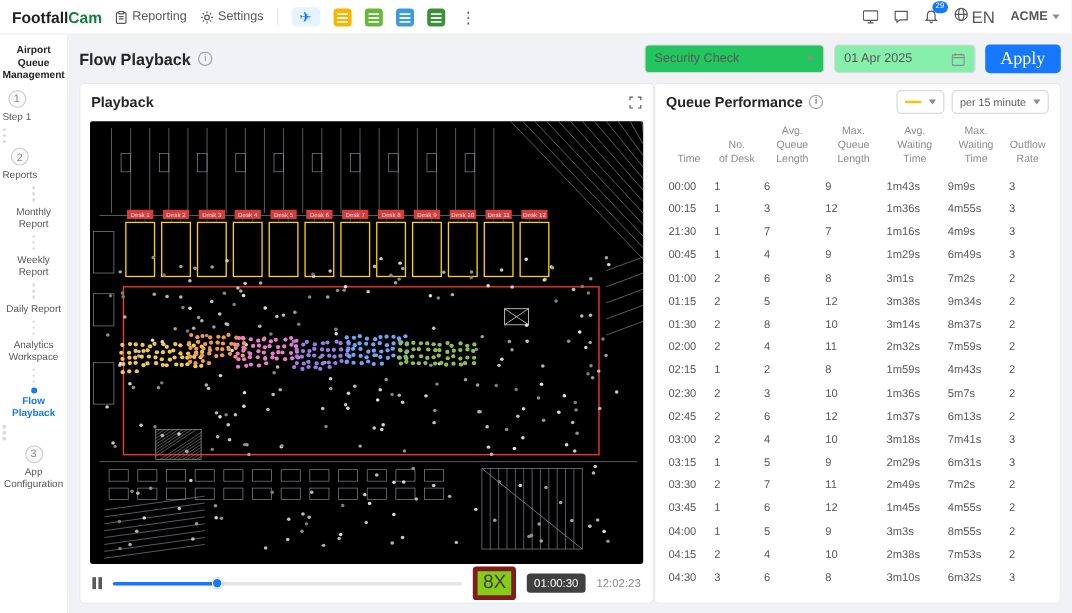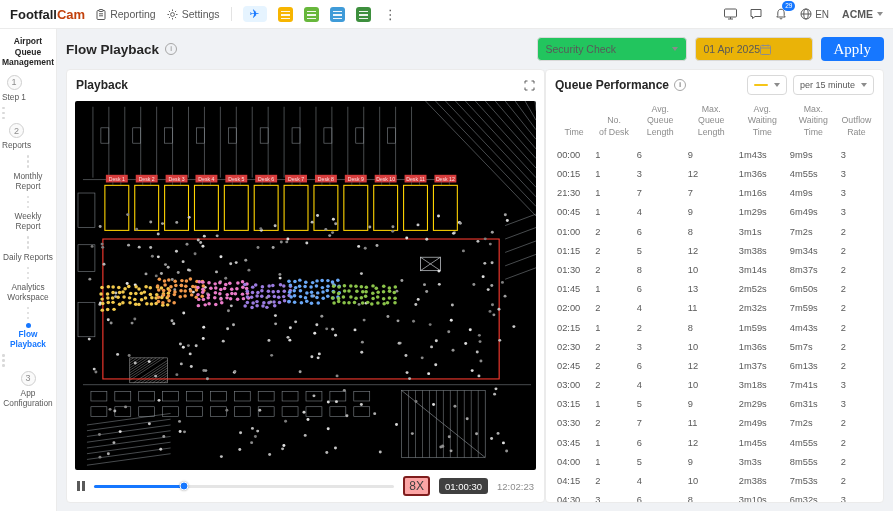--- a/index.html
+++ b/index.html
@@ -1,32 +1,32 @@
 <!DOCTYPE html>
 <html><head>
 <meta charset="utf-8">
 <style>
 *{box-sizing:border-box;margin:0;padding:0}
 html,body{width:893px;height:511px}
 body{font-family:"Liberation Sans",sans-serif;background:#f0f2f5;color:#333;overflow:hidden;font-size:11px}
 .topbar{height:29px;background:#fff;border-bottom:1px solid #ebebeb;display:flex;align-items:center;padding:0 10px;gap:11px}
 .logo{font-size:13px;font-weight:bold;cursor:pointer}
-.logo .p1{color:#1f1f1f}.logo .p2{color:#c2410c}
+.logo .p1{color:#1f1f1f}.logo .p2{color:#15803d}
 .nav-item{display:flex;align-items:center;gap:4px;color:#595959;font-size:10.5px;cursor:pointer}
 .vdiv{width:1px;height:14px;background:#e3e3e3}
 .app-plane{background:#e6f4ff;color:#1677ff;border-radius:4px;padding:1px 7px;font-size:12px;cursor:pointer}
 .app-sq{width:15px;height:15px;border-radius:3px;position:relative;cursor:pointer}
 .app-sq::after{content:"";position:absolute;left:3px;right:3px;top:4px;height:8px;
 background:linear-gradient(#fff 0 1.3px,transparent 1.3px 3.3px,#fff 3.3px 4.6px,transparent 4.6px 6.6px,#fff 6.6px 8px);opacity:.9}
 .sq-yellow{background:#f7b500}.sq-green{background:#67b73b}.sq-blue{background:#3f9bd8}.sq-dgreen{background:#3d8f3d}
 .kebab{color:#595959;font-size:13px;padding:0 2px;cursor:pointer}
 .tb-right{margin-left:auto;display:flex;align-items:center;gap:13px;color:#595959}
 .icon-btn{position:relative;display:flex;align-items:center;cursor:pointer}
 .badge{position:absolute;top:-7px;left:7px;background:#1677ff;color:#fff;font-size:6.5px;line-height:1;padding:1.5px 3px;border-radius:7px}
-.lang{display:flex;align-items:flex-end;gap:3px;font-size:10px;cursor:pointer}
+.lang{display:flex;align-items:flex-start;gap:3px;font-size:14px;cursor:pointer}
 .org{display:flex;align-items:center;gap:4px;font-size:10.5px;font-weight:bold;cursor:pointer}
 .caret{width:0;height:0;border-left:3.5px solid transparent;border-right:3.5px solid transparent;border-top:4px solid #8c8c8c}
 .layout{display:flex;height:482px}
 .sidebar{width:57px;background:#fff;border-right:1px solid #ebebeb;display:flex;flex-direction:column;align-items:flex-start;padding:7px 2px;text-align:center;overflow:hidden;flex:0 0 auto}
 .sb-title{font-size:8.5px;font-weight:bold;color:#262626;line-height:1.25;margin-bottom:7px}
 .step{display:flex;flex-direction:column;align-items:center;gap:3px}
 .circle{width:15px;height:15px;border-radius:50%;border:1px solid #cfcfcf;background:#fafafa;color:#8c8c8c;font-size:9px;display:grid;place-items:center;cursor:pointer}
 .step-label{font-size:8.3px;color:#595959;line-height:1.2}
 .connector{display:flex;flex-direction:column;gap:2.5px;margin:4px 0;align-items:center}
 .connector i{width:2.5px;height:2.5px;border-radius:50%;background:#d9d9d9;display:block}
@@ -34,35 +34,35 @@
 .report-item{font-size:8.3px;color:#595959;line-height:1.2;cursor:pointer;display:flex;flex-direction:column;align-items:center;gap:2px}
 .report-item.active{color:#1677ff;font-weight:bold}
 .active-dot{width:5px;height:5px;border-radius:50%;background:#1677ff;display:block}
 .main{flex:1;padding:7px 9px 8px;display:flex;flex-direction:column;min-width:0}
 .page-head{display:flex;align-items:center;gap:6px;margin:1px 0 8px}
 .page-title{font-size:13.5px;font-weight:bold;color:#262626}
 .info-ic{width:12px;height:12px;border:1px solid #a6a6a6;border-radius:50%;color:#8c8c8c;font-size:8px;display:grid;place-items:center;line-height:1;flex:0 0 auto}
 .ph-right{margin-left:auto;display:flex;align-items:center;gap:8px}
 .select{height:24px;background:#22c55e;border:1px solid #d9d9d9;border-radius:4px;display:flex;align-items:center;padding:0 8px;gap:8px;font-size:10.5px;color:#595959;cursor:pointer}
 .select.zone{width:150px;justify-content:space-between}
-.date-box{width:118px;height:24px;background:#eab308;border:1px solid #d9d9d9;border-radius:4px;display:flex;align-items:center;justify-content:flex-start;padding:0 8px;font-size:10.5px;color:#595959;cursor:pointer}
+.date-box{width:118px;height:24px;background:#86efac;border:1px solid #d9d9d9;border-radius:4px;display:flex;align-items:center;justify-content:space-between;padding:0 8px;font-size:10.5px;color:#595959;cursor:pointer}
 .apply{height:24px;background:#1677ff;border:none;color:#fff;font-size:15px;border-radius:4px;padding:0 13px;font-family:Liberation Serif, serif;cursor:pointer}
 .panels{display:flex;gap:0;flex:1;min-height:0}
 .card{background:#fff;border:1px solid #ebebeb;border-radius:4px;display:flex;flex-direction:column;min-height:0}
 .card-head{height:30px;display:flex;align-items:center;gap:5px;padding:0 9px;font-size:12px;font-weight:bold;color:#262626;flex:0 0 auto}
 .playback-card{width:479px;flex:0 0 auto}
 .canvas-wrap{flex:1;padding:1px 8px 4px;min-height:0}
 .canvas-wrap svg{width:100%;height:100%;background:#000;display:block;border-radius:2px}
 .controls{height:28px;display:flex;align-items:center;gap:9px;padding:0 10px 4px;flex:0 0 auto}
 .pause{display:flex;gap:2.5px;cursor:pointer}
 .pause i{width:2.5px;height:10px;background:#595959;display:block}
 .slider{flex:1;height:3px;background:#e5e5e5;border-radius:2px;position:relative;cursor:pointer}
 .slider .fill{height:100%;background:#1677ff;border-radius:2px}
 .slider .handle{position:absolute;top:50%;width:9px;height:9px;background:#1677ff;border:1.5px solid #fff;border-radius:50%;transform:translate(-50%,-50%);box-shadow:0 0 2px rgba(0,0,0,.35)}
-.speed{font-size:12px;color:#404040;border:2px solid #7f1d1d;border-radius:3px;padding:1px 4px;cursor:pointer;background:#fca5a5}
+.speed{font-size:16px;color:#404040;border:4px solid #7f1d1d;border-radius:3px;padding:1px 4px;cursor:pointer;background:#84cc16}
 .elapsed{background:#404040;color:#fff;font-size:9.5px;border-radius:3px;padding:2.5px 6px}
 .clock{color:#8c8c8c;font-size:9.5px}
 .queue-card{flex:1;min-width:0}
 .qc-right{margin-left:auto;display:flex;gap:6px}
 .mini-select{height:20px;border:1px solid #d9d9d9;border-radius:4px;display:flex;align-items:center;gap:6px;padding:0 6px;font-size:9px;color:#595959;font-weight:normal;cursor:pointer;background:#fff}
 .legend-line{width:14px;height:2px;border-radius:1px;background:#f5c518}
 .table-wrap{flex:1;overflow:hidden;padding:0 9px 4px}
 table{width:100%;border-collapse:collapse;table-layout:fixed}
 th{font-size:8.8px;color:#8c8c8c;font-weight:normal;text-align:center;vertical-align:bottom;padding:4px 2px 7px;white-space:pre-line;line-height:1.3}
 td{font-size:9.3px;color:#595959;padding:4.6px 2px;white-space:nowrap;overflow:hidden}
@@ -188,21 +188,21 @@
         </div>
         <div class="report-item">
           <span>Weekly Report</span>
         </div>
         <div class="connector">
           <i></i>
           <i></i>
           <i></i>
         </div>
         <div class="report-item">
-          <span>Daily Reports</span>
+          <span>Daily Report</span>
         </div>
         <div class="connector">
           <i></i>
           <i></i>
           <i></i>
         </div>
         <div class="report-item">
           <span>Analytics Workspace</span>
         </div>
         <div class="connector">
@@ -1098,29 +1098,20 @@
                 <tr>
                   <td>01:30</td>
                   <td>2</td>
                   <td>8</td>
                   <td>10</td>
                   <td>3m14s</td>
                   <td>8m37s</td>
                   <td>2</td>
                 </tr>
                 <tr>
-                  <td>01:45</td>
-                  <td>1</td>
-                  <td>6</td>
-                  <td>13</td>
-                  <td>2m52s</td>
-                  <td>6m50s</td>
-                  <td>2</td>
-                </tr>
-                <tr>
                   <td>02:00</td>
                   <td>2</td>
                   <td>4</td>
                   <td>11</td>
                   <td>2m32s</td>
                   <td>7m59s</td>
                   <td>2</td>
                 </tr>
                 <tr>
                   <td>02:15</td>

